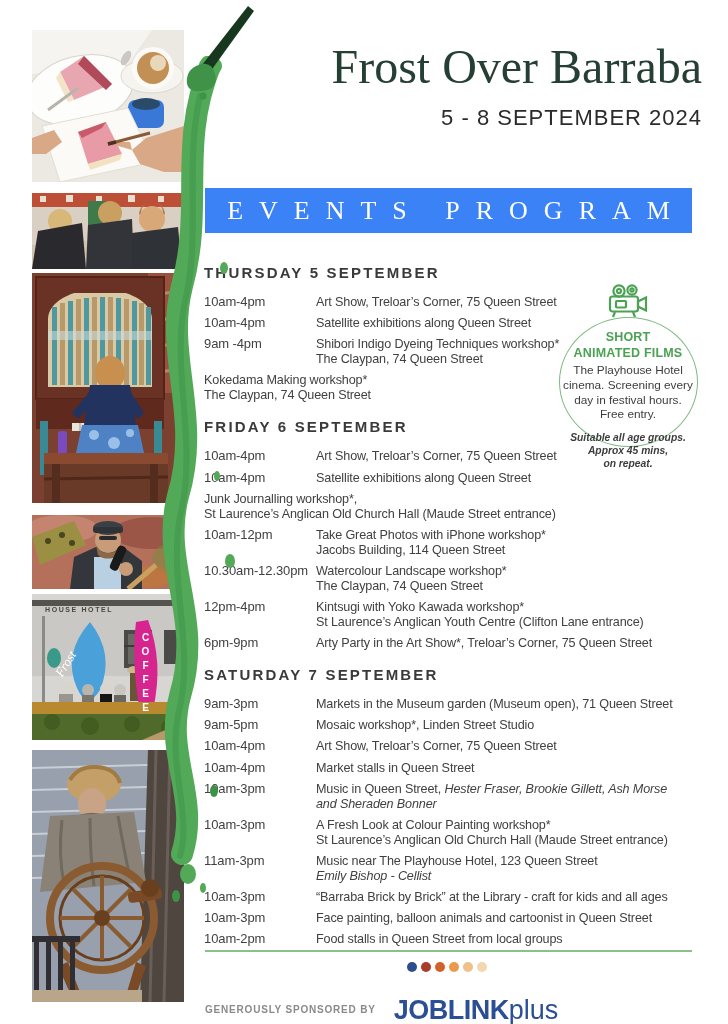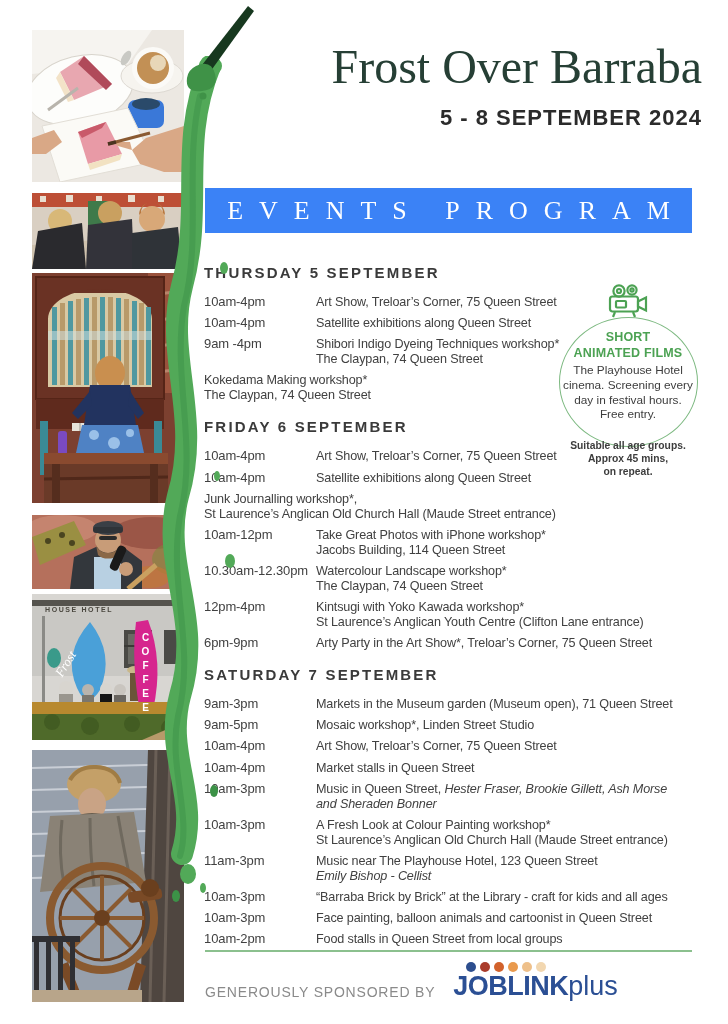--- a/index.html
+++ b/index.html
@@ -18,51 +18,51 @@
 
   
   .stroke-svg{position:absolute;left:118px;top:56px;z-index:3;}
   .brush-svg{position:absolute;left:182px;top:6px;z-index:4;}
 
   
   .header{position:absolute;left:196px;top:42px;width:506px;text-align:right;z-index:2;}
   .title{font-family:"Liberation Serif",serif;font-size:48px;line-height:1.05;color:#263f35;}
   .subtitle{margin-top:4px;font-family:"Liberation Serif",serif;font-size:26px;
             letter-spacing:13px;text-indent:13px;color:#60a565;}
-  .date-line{margin-top:13px;font-size:22px;font-weight:bold;letter-spacing:1px;color:#2b2b2b;}
+  .date-line{margin-top:13px;font-size:22px;font-weight:normal;letter-spacing:1px;color:#2b2b2b;}
   .banner{position:absolute;left:205px;top:188px;width:487px;height:45px;background:#3b82f6;
           z-index:2;text-align:center;line-height:45px;font-family:"Liberation Serif",serif;
           font-size:26px;letter-spacing:16px;text-indent:16px;color:#ffffff;}
 
   
   .badge{position:absolute;left:552px;top:284px;width:152px;z-index:2;text-align:center;}
   .badge-circle{position:absolute;left:7px;top:33px;width:137px;height:128px;
                 border:1.6px solid #7db981;border-radius:50%;}
   .badge-cam{margin:0 auto;display:block;}
   .badge-text{position:absolute;left:-8px;top:46px;width:168px;}
   .badge-title{font-size:12.5px;font-weight:bold;color:#4ca253;line-height:1.25;letter-spacing:.2px;}
   .badge-body{margin-top:2px;font-size:11.8px;font-weight:normal;color:#3d3d3d;line-height:1.24;}
-  .badge-note{margin-top:17px;font-size:10.3px;font-weight:bold;color:#3d3d3d;line-height:1.28;}
+  .badge-note{margin-top:9px;font-size:10.3px;font-weight:bold;font-style:italic;color:#3d3d3d;line-height:1.28;}
 
   
   .events{position:absolute;left:204px;top:264px;width:492px;z-index:2;}
   .day{margin-bottom:16px;}
   .day-heading{margin:0 0 13px 0;font-size:15px;font-weight:bold;letter-spacing:2.2px;color:#3a3a3a;}
   .event-row{display:grid;grid-template-columns:112px 1fr;margin-bottom:6px;}
   .event-time{font-size:13px;color:#414141;white-space:nowrap;letter-spacing:-.1px;}
   .event-desc{font-size:13px;color:#414141;letter-spacing:-.15px;transform:scaleX(.97);transform-origin:0 0;}
   .event-line{white-space:nowrap;line-height:1.16;}
   .event-time{line-height:1.16;}
   .it{font-style:italic;}
 
   
   .divider{position:absolute;left:205px;top:950px;width:487px;height:2px;background:#8bc08e;z-index:2;}
   .footer{position:absolute;left:205px;top:962px;width:487px;display:flex;align-items:flex-end;z-index:2;}
-  .sponsor-label{font-size:14px;letter-spacing:.8px;color:#8a8a8a;}
-  .logo{margin-left:18px;display:flex;flex-direction:column;}
+  .sponsor-label{font-size:10px;letter-spacing:.8px;color:#8a8a8a;margin-bottom:9px;font-weight:bold;}
+  .logo{margin-left:18px;display:flex;flex-direction:column;gap:24px;}
   .logo-dots{display:flex;gap:4px;margin-left:13px;margin-bottom:1px;}
   .logo-dots span{width:10px;height:10px;border-radius:50%;display:block;}
   .logo-text{font-size:27px;font-weight:bold;color:#2b4f94;letter-spacing:-.5px;line-height:1;}
   .logo-text .plus{font-weight:normal;letter-spacing:0;}
 </style>
 </head>
 <body>
 
 <div class="poster">
 

